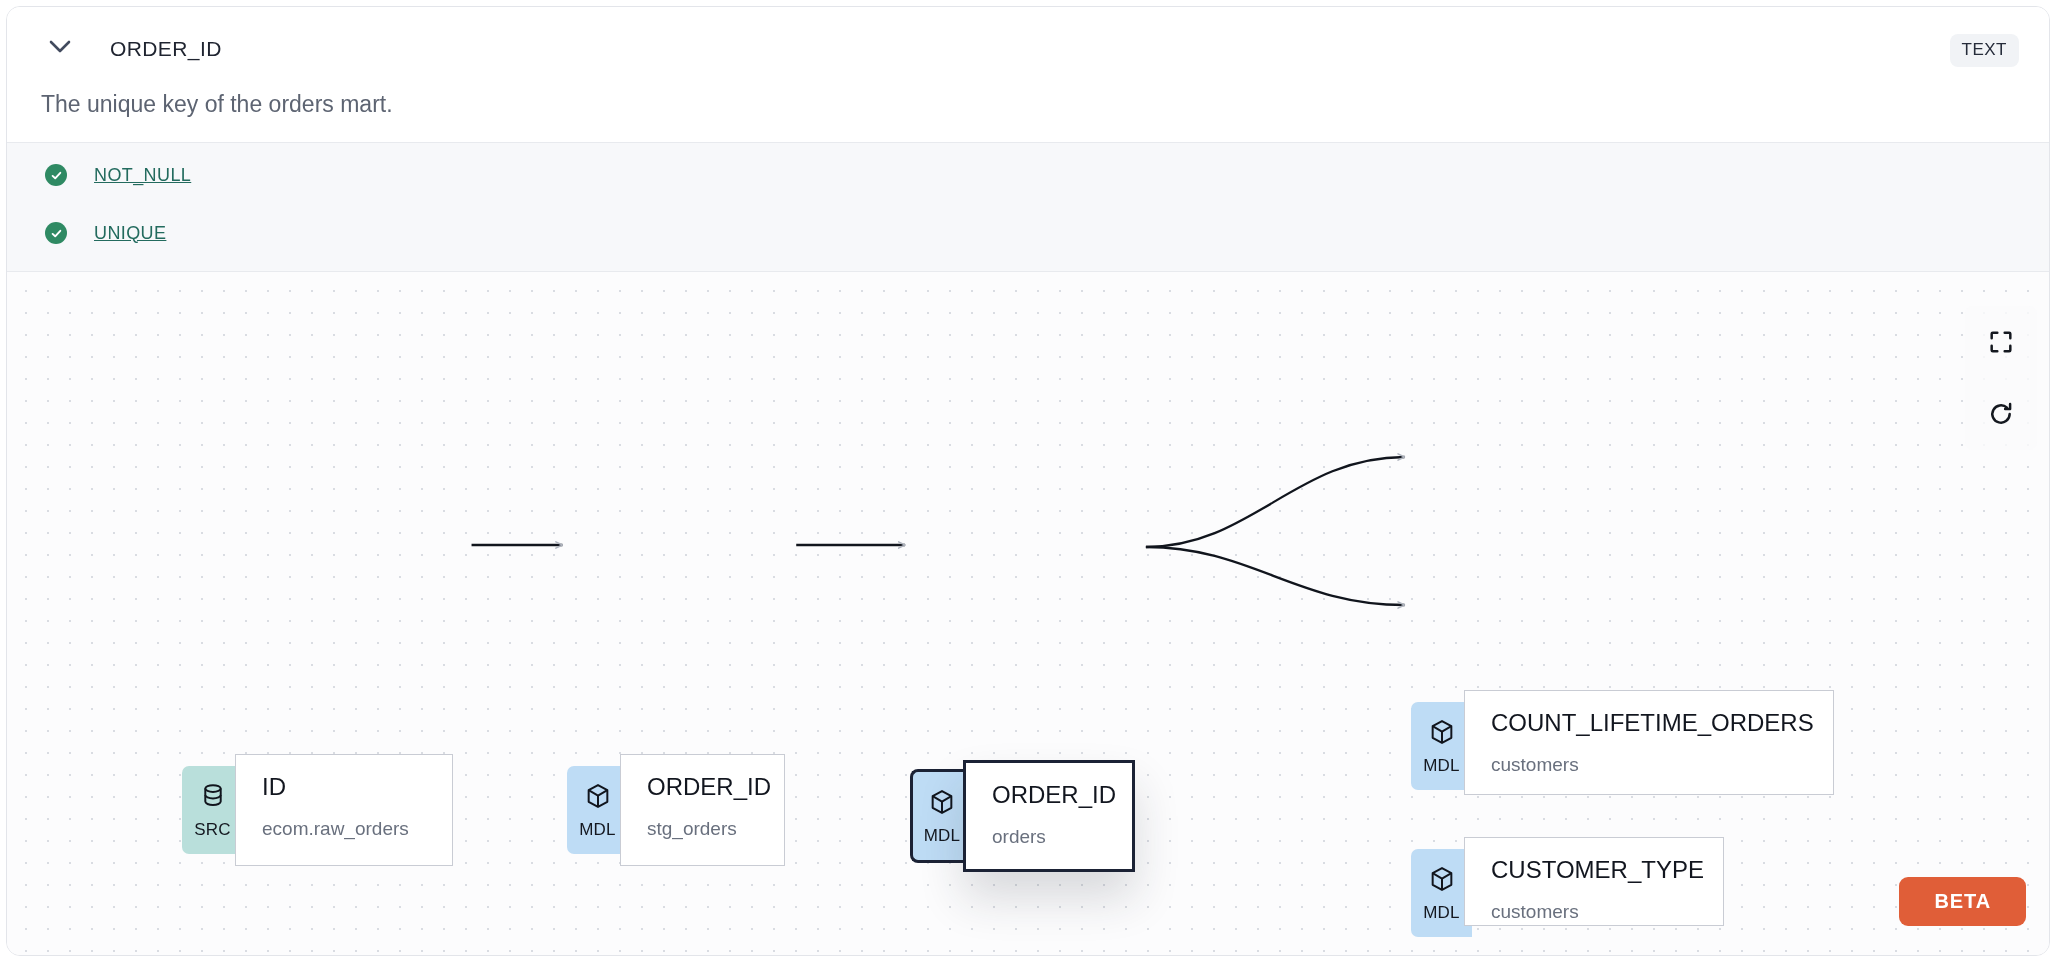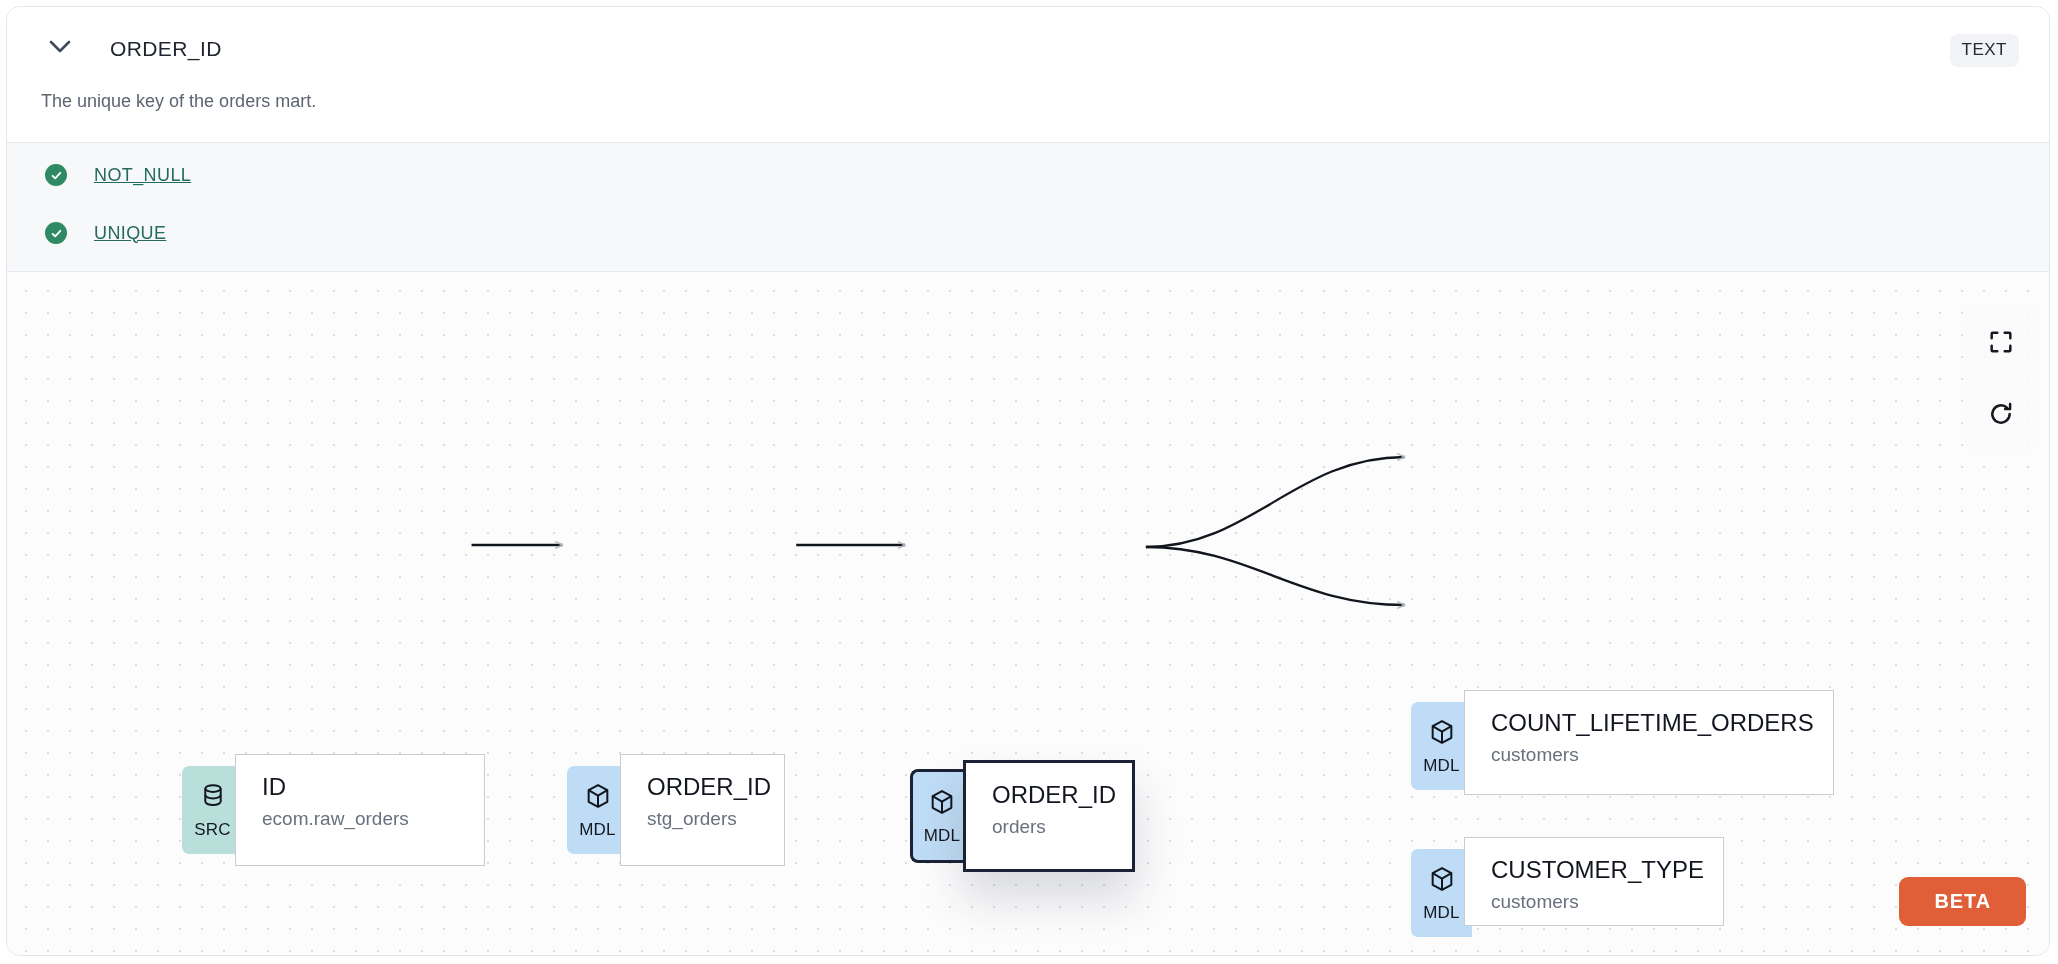--- a/index.html
+++ b/index.html
@@ -61,21 +61,21 @@
     font-size: 17px;
     letter-spacing: 0.5px;
     padding: 6px 12px 7px 12px;
     border-radius: 8px;
   }
 
   .description {
     position: absolute;
     left: 34px;
     top: 84px;
-    font-size: 18px;
+    font-size: 23px;
     color: #5d6472;
   }
 
   
   .tests {
     position: absolute;
     left: 0;
     top: 135px;
     width: 100%;
     height: 130px;
@@ -181,41 +181,41 @@
   }
   .node-name {
     font-size: 24px;
     color: #12161f;
     line-height: 1.15;
     white-space: nowrap;
   }
   .node-sub {
     font-size: 19px;
     color: #69707e;
-    margin-top: 7px;
+    margin-top: 17px;
     white-space: nowrap;
   }
 
   
   .node.selected .node-badge {
     background: #bedcf5;
     border: 3px solid #1b2235;
     border-right: none;
     border-radius: 8px 0 0 8px;
     box-sizing: border-box;
     height: 94px;
   }
   .node.selected .node-body {
     border: 3px solid #1b2235;
     box-shadow: 0 26px 46px rgba(30,35,50,0.16);
   }
 
   
   #node-src      { left: 175px; top: 482px; }
-  #node-src .node-body { width: 250px; height: 112px; }
+  #node-src .node-body { width: 218px; height: 112px; }
 
   #node-stg      { left: 560px; top: 482px; }
   #node-stg .node-body { width: 165px; height: 112px; }
 
   #node-orders   { left: 903px; top: 488px; }
   #node-orders .node-body { width: 172px; height: 112px; }
 
   #node-count    { left: 1404px; top: 418px; }
   #node-count .node-body { width: 370px; height: 105px; }
 

